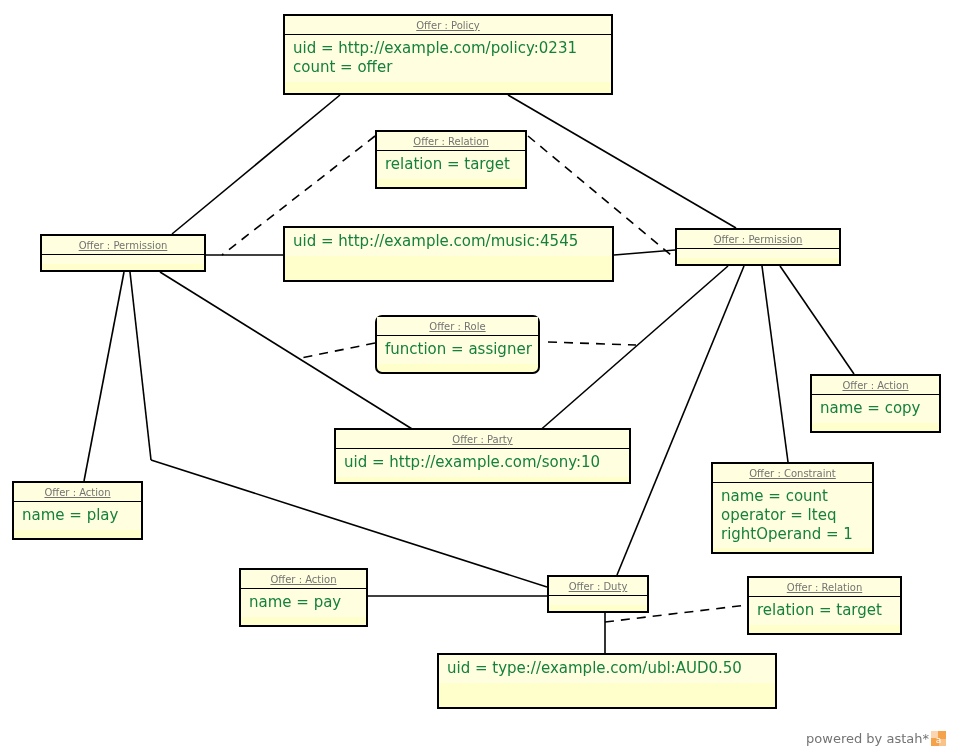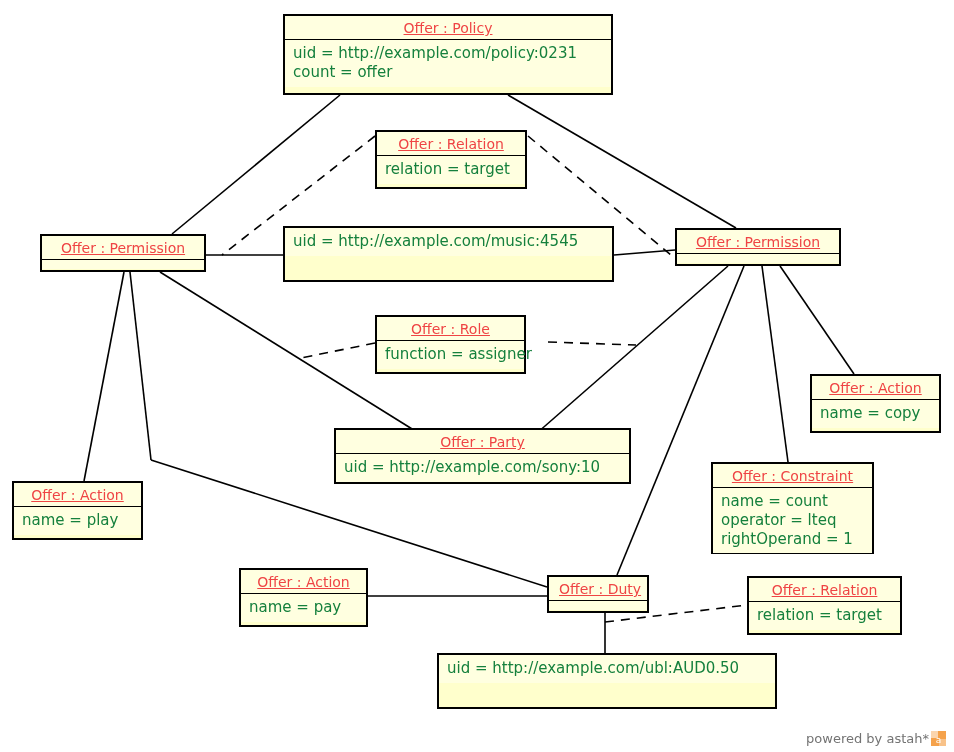--- a/index.html
+++ b/index.html
@@ -26,22 +26,22 @@
   }
   .node {
     position: absolute;
     box-sizing: border-box;
     border: 2px solid #000000;
     background: #ffffcc;
     z-index: 5;
   }
   .node-title {
     text-align: center;
-    font-size: 14px;
-    color: #ef4444;
+    font-size: 10px;
+    color: #737373;
     padding: 4px 10px 3px 10px;
     white-space: nowrap;
     border-bottom: 1px solid #000000;
     background: #ffffe0;
   }
   .node-title span {
     text-decoration: underline;
   }
   .node-attrs {
     padding: 4px 8px 5px 8px;
@@ -124,21 +124,21 @@
       </div>
       <div class="node" style="left: 283px; top: 226px; width: 331px; height: 56px;">
         <div class="node-attrs">
           <span class="attr-line">uid = http://example.com/music:4545</span>
         </div>
       </div>
       <div class="node" style="left: 675px; top: 228px; width: 166px; height: 38px;">
         <div class="node-title"><span>Offer : Permission</span></div>
         <div class="node-attrs empty"></div>
       </div>
-      <div class="node" style="left: 375px; top: 315px; width: 151px; height: 59px;">
+      <div class="node" style="left: 375px; top: 315px; width: 165px; height: 59px; border-radius: 7px;">
         <div class="node-title"><span>Offer : Role</span></div>
         <div class="node-attrs">
           <span class="attr-line">function = assigner</span>
         </div>
       </div>
       <div class="node" style="left: 810px; top: 374px; width: 131px; height: 59px;">
         <div class="node-title"><span>Offer : Action</span></div>
         <div class="node-attrs">
           <span class="attr-line">name = copy</span>
         </div>
@@ -174,21 +174,21 @@
         <div class="node-attrs empty"></div>
       </div>
       <div class="node" style="left: 747px; top: 576px; width: 155px; height: 59px;">
         <div class="node-title"><span>Offer : Relation</span></div>
         <div class="node-attrs">
           <span class="attr-line">relation = target</span>
         </div>
       </div>
       <div class="node" style="left: 437px; top: 653px; width: 340px; height: 56px;">
         <div class="node-attrs">
-          <span class="attr-line">uid = http://example.com/ubl:AUD0.50</span>
+          <span class="attr-line">uid = type://example.com/ubl:AUD0.50</span>
         </div>
       </div>
     </div>
 
   <div class="watermark">
     <span>powered by astah*</span>
     <span class="watermark-logo">
       <svg width="15" height="15" viewBox="0 0 15 15" xmlns="http://www.w3.org/2000/svg">
         <rect x="0" y="0" width="15" height="15" fill="#f5a24b"></rect>
         <rect x="0" y="0" width="7" height="7" fill="#ffffff" opacity="0.55"></rect>

